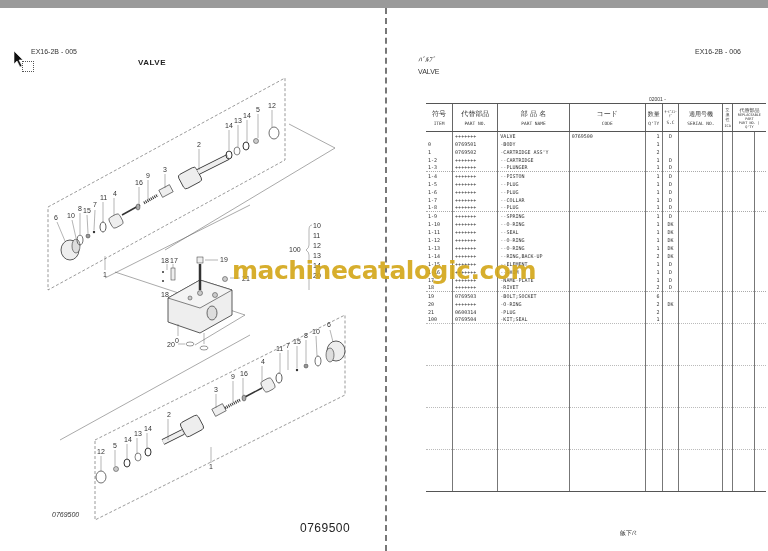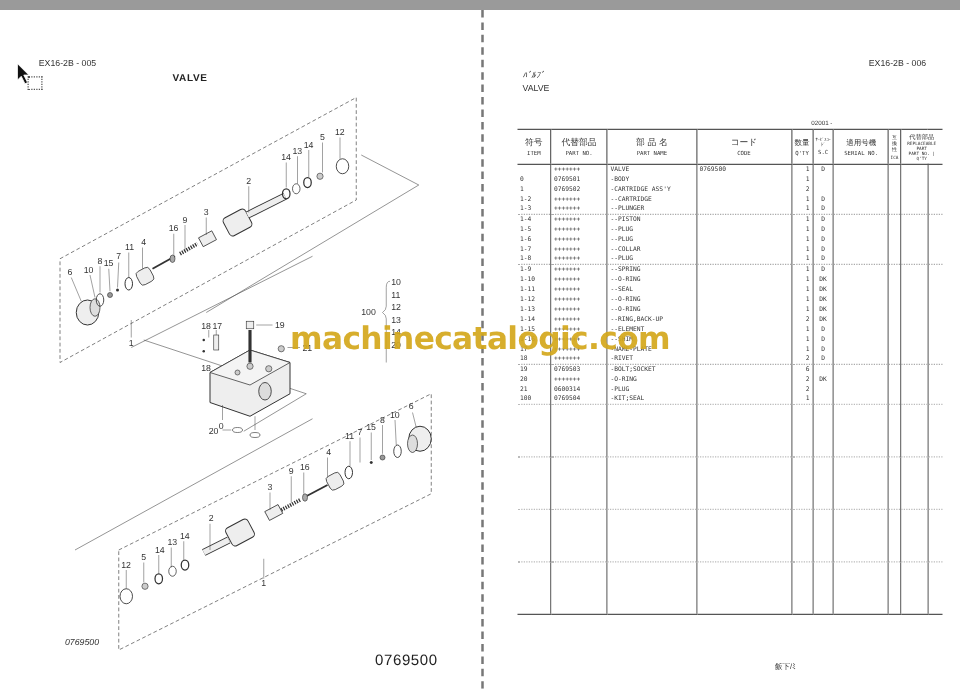--- a/index.html
+++ b/index.html
@@ -16,21 +16,21 @@
   .foot-left-small { position: absolute; left: 52px; top: 510px; font-size: 7px; font-style: italic; color: #333; }
   .foot-left-big { position: absolute; left: 300px; top: 521px; font-size: 12px; color: #222; letter-spacing: 0.5px; }
   .diagram { position: absolute; left: 0; top: 0; }
   .callout { font-family: "Liberation Sans", sans-serif; font-size: 7px; fill: #333; }
 
   .ref-right { position: absolute; left: 307px; top: 40px; font-size: 7px; color: #333; }
   .kana { position: absolute; left: 30px; top: 48px; font-size: 7px; font-style: italic; color: #333; }
   .title-right { position: absolute; left: 30px; top: 60px; font-size: 7px; color: #333; }
   .serial-start { position: absolute; left: 261px; top: 88px; font-size: 5px; color: #333; }
 
-  table.parts { position: absolute; left: 26px; top: 95px; width: 340px; border-collapse: collapse; font-family: "DejaVu Sans Mono", monospace; font-size: 5px; color: #333; }
+  table.parts { position: absolute; left: 38px; top: 95px; width: 340px; border-collapse: collapse; font-family: "DejaVu Sans Mono", monospace; font-size: 5px; color: #333; }
   table.parts th { font-weight: normal; border-left: 1px solid #666; border-top: 1.5px solid #555; border-bottom: 1px solid #555; padding: 1px; height: 28px; vertical-align: middle; text-align: center; }
   table.parts th:first-child { border-left: none; }
   table.parts th .jp { display: block; font-size: 7px; font-family: "DejaVu Sans", sans-serif; margin-bottom: 2px; }
   table.parts th .en { display: block; font-size: 4.5px; }
   table.parts td { border-left: 1px solid #777; padding: 0 2px; height: 8px; white-space: nowrap; overflow: hidden; }
   table.parts td:first-child { border-left: none; }
   table.parts tr.grp td { border-top: 1px dotted #aaa; }
   table.parts td.num { text-align: right; }
   table.parts td.ctr { text-align: center; }
   table.parts tr.filler td { height: 42px; border-top: 1px dotted #bbb; }

